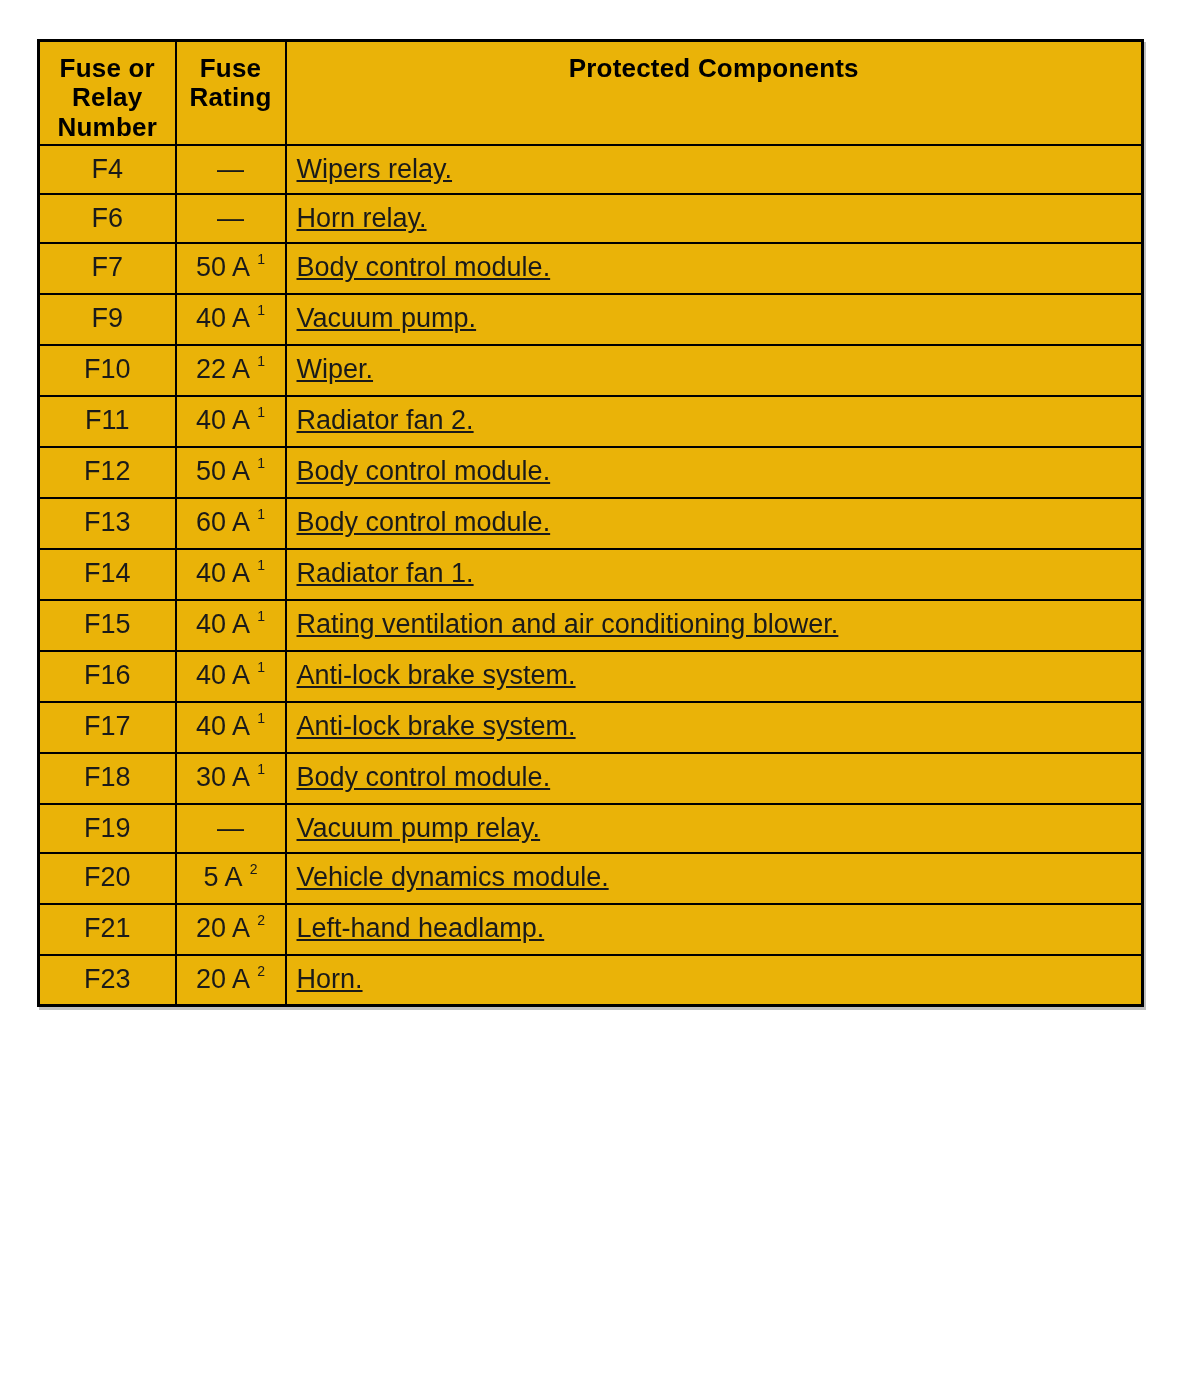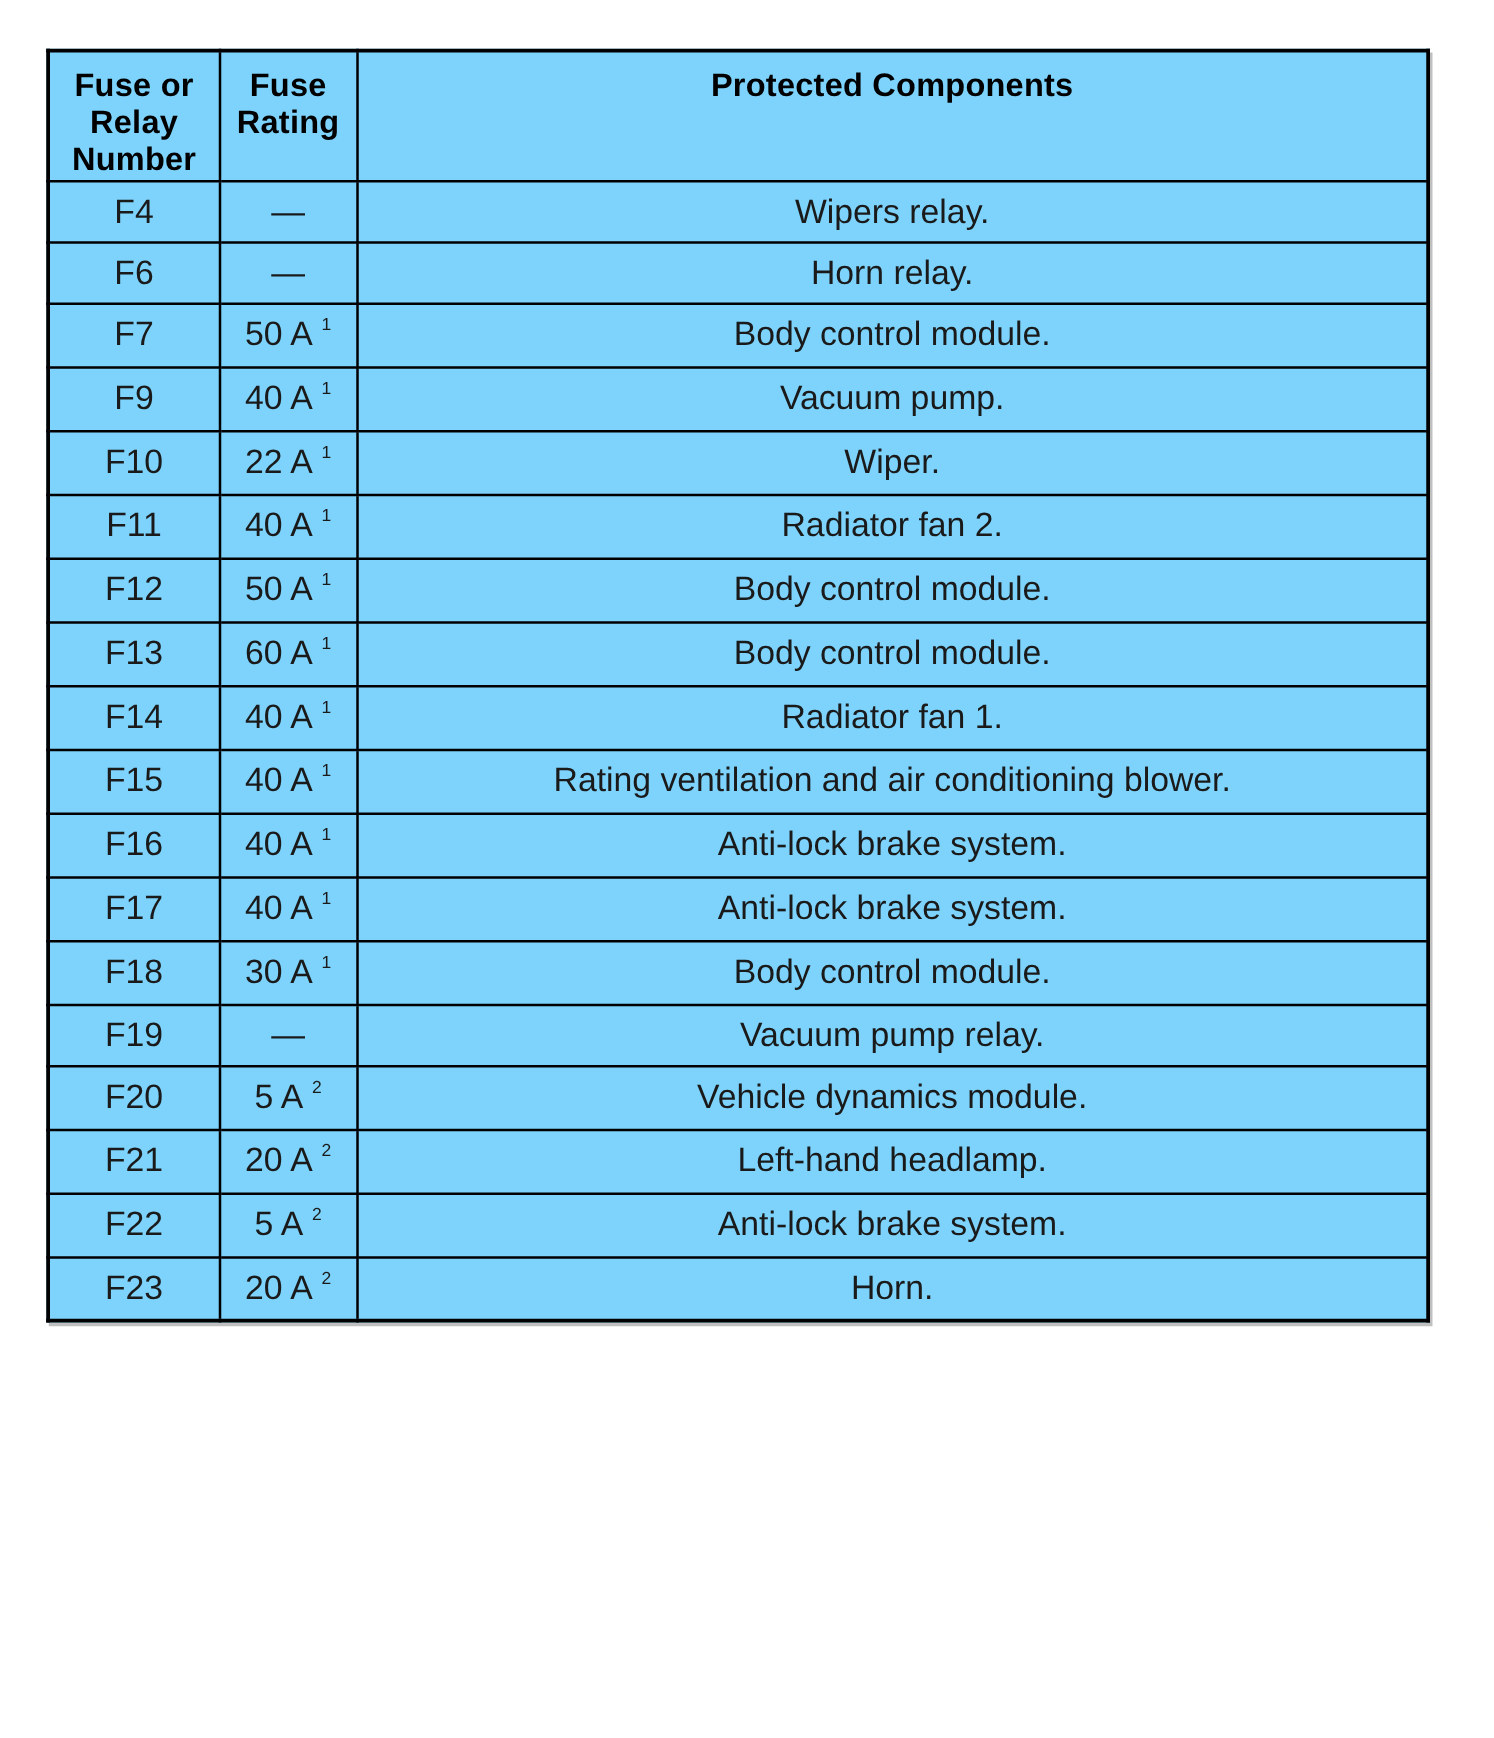--- a/index.html
+++ b/index.html
@@ -18,21 +18,21 @@
   }
   table.fuse-table {
     position: absolute;
     left: 37px;
     top: 39px;
     width: 1107px;
     border-collapse: collapse;
     table-layout: fixed;
     border: 3px solid #000000;
     box-shadow: 2px 3px 0 rgba(0,0,0,0.25);
-    background: #7dd3fc;
+    background: #eab308;
   }
   th, td {
     border: 2px solid #000000;
     vertical-align: top;
     overflow: hidden;
   }
   thead tr {
     height: 104px;
   }
   th {
@@ -61,22 +61,23 @@
     white-space: nowrap;
   }
   tr.tall .cell-rating { }
   .rating-sup {
     font-size: 14px;
     position: relative;
     top: -12px;
     margin-left: 7px;
   }
   .cell-component {
-    text-align: center;
+    text-align: left;
     padding: 7px 10px 0 10px;
+    text-decoration: underline;
   }
 </style>
 </head>
 <body>
 
 <div class="page">
   <table class="fuse-table">
     <colgroup>
       <col style="width:137px">
       <col style="width:110px">
@@ -181,25 +182,20 @@
       <td class="cell-rating"><span class="rating-value">5 A</span><span class="rating-sup">2</span></td>
       <td class="cell-component">Vehicle dynamics module.</td>
     </tr>
 
     <tr class="tall">
       <td class="cell-number">F21</td>
       <td class="cell-rating"><span class="rating-value">20 A</span><span class="rating-sup">2</span></td>
       <td class="cell-component">Left-hand headlamp.</td>
     </tr>
 
-    <tr class="tall">
-      <td class="cell-number">F22</td>
-      <td class="cell-rating"><span class="rating-value">5 A</span><span class="rating-sup">2</span></td>
-      <td class="cell-component">Anti-lock brake system.</td>
-    </tr>
 
     <tr class="tall">
       <td class="cell-number">F23</td>
       <td class="cell-rating"><span class="rating-value">20 A</span><span class="rating-sup">2</span></td>
       <td class="cell-component">Horn.</td>
     </tr>
   </tbody>
   </table>
 
 </div>

